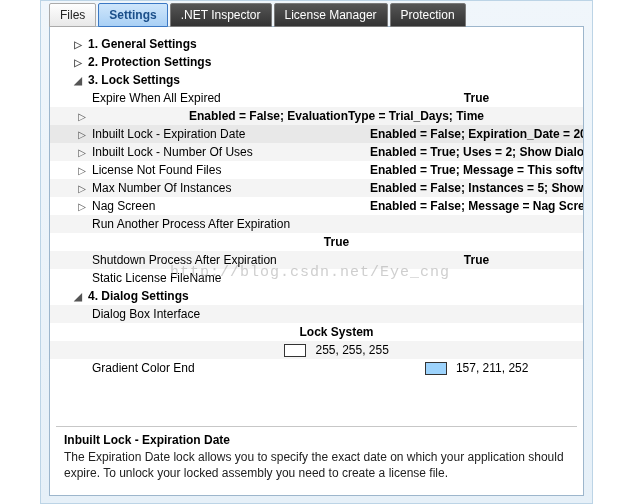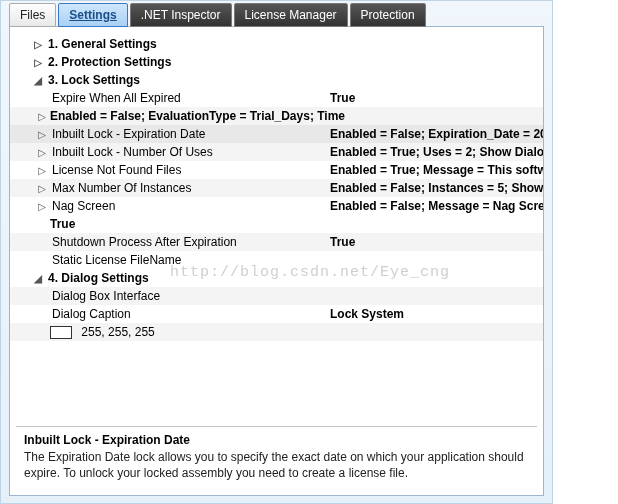--- a/index.html
+++ b/index.html
@@ -11,20 +11,21 @@
   height: 504px;
   overflow: hidden;
   position: relative;
 }
 .outer {
   border: 1px solid #bcd4e6;
   width: 553px;
   height: 504px;
   background: linear-gradient(#f0f6fb, #e6f0f8);
   padding: 0;
+  margin-left: 40px;
 }
 .tabs {
   display: flex;
   padding: 1px 8px 0 8px;
   background: transparent;
 }
 .tab {
   padding: 4px 10px;
   font-size: 12px;
   cursor: pointer;
@@ -39,21 +40,20 @@
 .tab.inactive-light {
   background: linear-gradient(#fefefe, #e8e8e8);
   color: #222;
   border-color: #aaa;
 }
 .tab.active {
   background: linear-gradient(#cfe6fb, #a9d0f5);
   color: #1b4f8a;
   border: 1px solid #3b78c4;
   font-weight: 600;
-  text-decoration: underline;
 }
 .panel {
   margin: 0 8px 8px 8px;
   border: 1px solid #9db6cc;
   background: #fff;
   height: 470px;
   display: flex;
   flex-direction: column;
 }
 .tree {
@@ -80,20 +80,21 @@
 .row .label {
   flex: 0 0 280px;
   padding-left: 2px;
   white-space: nowrap;
   overflow: hidden;
 }
 .row .value {
   flex: 1;
   white-space: nowrap;
   overflow: hidden;
+  text-align: center;
 }
 .row.alt { background: #f4f4f4; }
 .row.selected { background: #e8e8e8; }
 .bold { font-weight: 700; }
 .swatch {
   display: inline-block;
   width: 22px;
   height: 13px;
   border: 1px solid #333;
   vertical-align: middle;
@@ -184,20 +185,25 @@
         <span class="exp">▷</span>
         <span class="label">Max Number Of Instances</span>
         <span class="value bold">Enabled = False; Instances = 5; Show Dialog = True</span>
       </div>
       <div class="row">
         <span class="indent" style="width:24px"></span>
         <span class="exp">▷</span>
         <span class="label">Nag Screen</span>
         <span class="value bold">Enabled = False; Message = Nag Screen! This mess</span>
       </div>
+      <div class="row alt">
+        <span class="indent" style="width:40px"></span>
+        <span class="label">Run Another Process After Expiration</span>
+        <span class="value"></span>
+      </div>
       <div class="row">
         <span class="indent" style="width:40px"></span>
         <span class="value bold">True</span>
       </div>
       <div class="row alt">
         <span class="indent" style="width:40px"></span>
         <span class="label">Shutdown Process After Expiration</span>
         <span class="value bold">True</span>
       </div>
       <div class="row">
@@ -211,28 +217,35 @@
         <span class="exp">◢</span>
         <span class="label">4. Dialog Settings</span>
       </div>
       <div class="row alt">
         <span class="indent" style="width:40px"></span>
         <span class="label">Dialog Box Interface</span>
         <span class="value"></span>
       </div>
       <div class="row">
         <span class="indent" style="width:40px"></span>
-        <span class="label">Dialog Caption</span>
         <span class="value bold">Lock System</span>
       </div>
       <div class="row alt">
         <span class="indent" style="width:40px"></span>
         <span class="value">
           <span class="swatch" style="background:#ffffff"></span>
           <span>255, 255, 255</span>
+        </span>
+      </div>
+      <div class="row">
+        <span class="indent" style="width:40px"></span>
+        <span class="label">Gradient Color End</span>
+        <span class="value">
+          <span class="swatch" style="background:#9dd3fc"></span>
+          <span>157, 211, 252</span>
         </span>
       </div>
 
       <div class="gap"></div>
     </div>
 
     <div class="desc">
       <div class="title">Inbuilt Lock - Expiration Date</div>
       <div class="body">The Expiration Date lock allows you to specify the exact date on which your application should expire. To unlock your locked assembly you need to create a license file.</div>
     </div>

